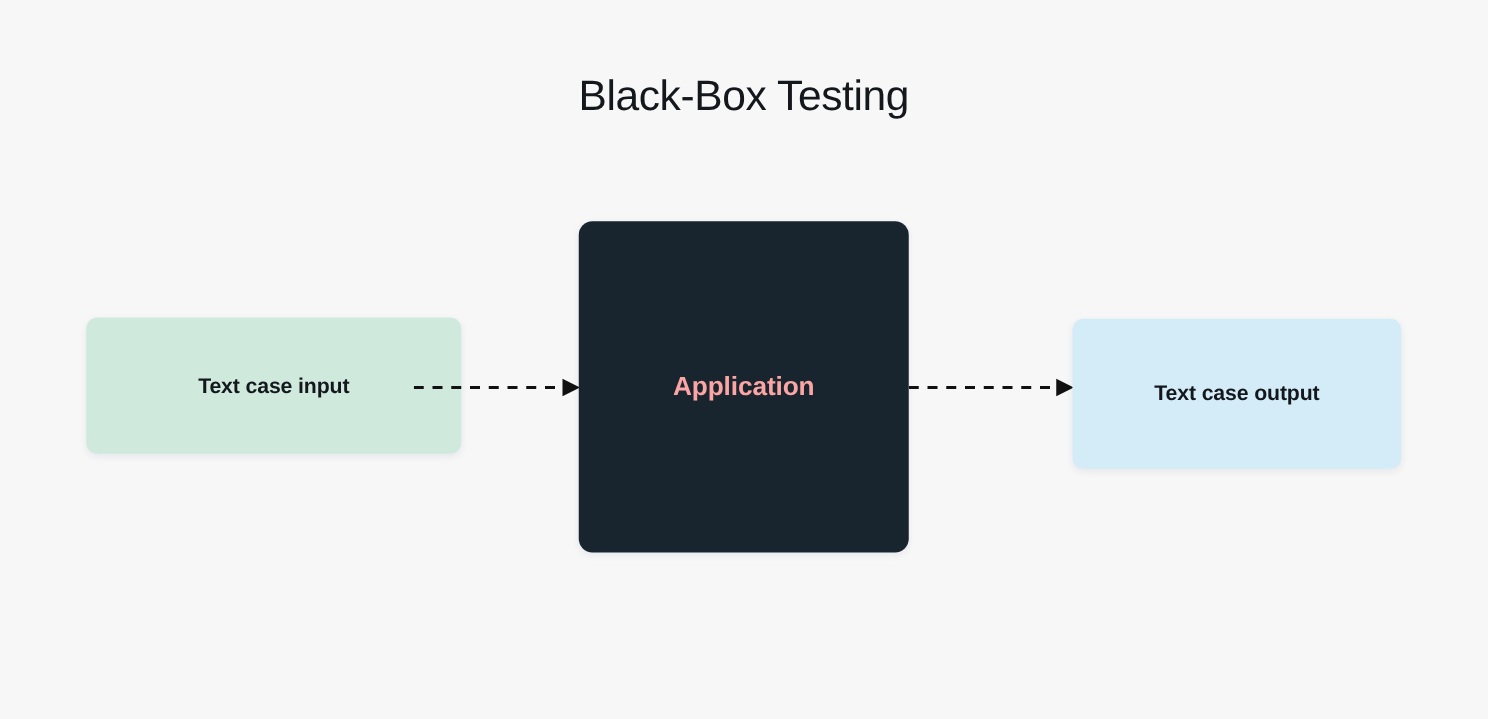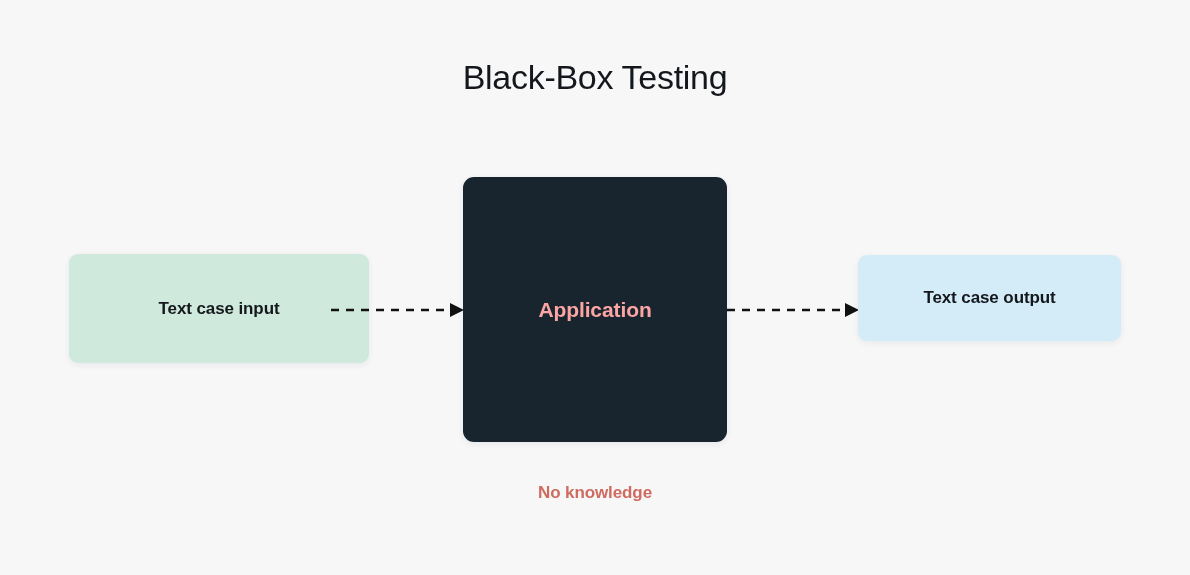--- a/index.html
+++ b/index.html
@@ -70,21 +70,21 @@
   #node-application .node-label {
     color: #fca5a5;
     font-size: 21px;
   }
 
   
   #node-output {
     left: 858px;
     top: 255px;
     width: 263px;
-    height: 86px;
+    height: 120px;
     background: #d3ecf7;
   }
   #node-output .node-label { color: #14181d; }
 
   
   .arrow {
     position: absolute;
     top: 296px;
     height: 28px;
   }
@@ -132,15 +132,14 @@
 
   <svg class="arrow" id="arrow-application-to-output" viewBox="0 0 132 28" width="132" height="28">
     <line x1="0" y1="14" x2="118" y2="14" stroke="#111111" stroke-width="2.4" stroke-dasharray="8 7"></line>
     <polygon points="118,7 132,14 118,21" fill="#111111"></polygon>
   </svg>
 
   <div class="node" id="node-output">
     <span class="node-label">Text case output</span>
   </div>
 
-  <div id="no-knowledge-caption">No knowledge</div>
 
 </div>
 
 </body></html>

